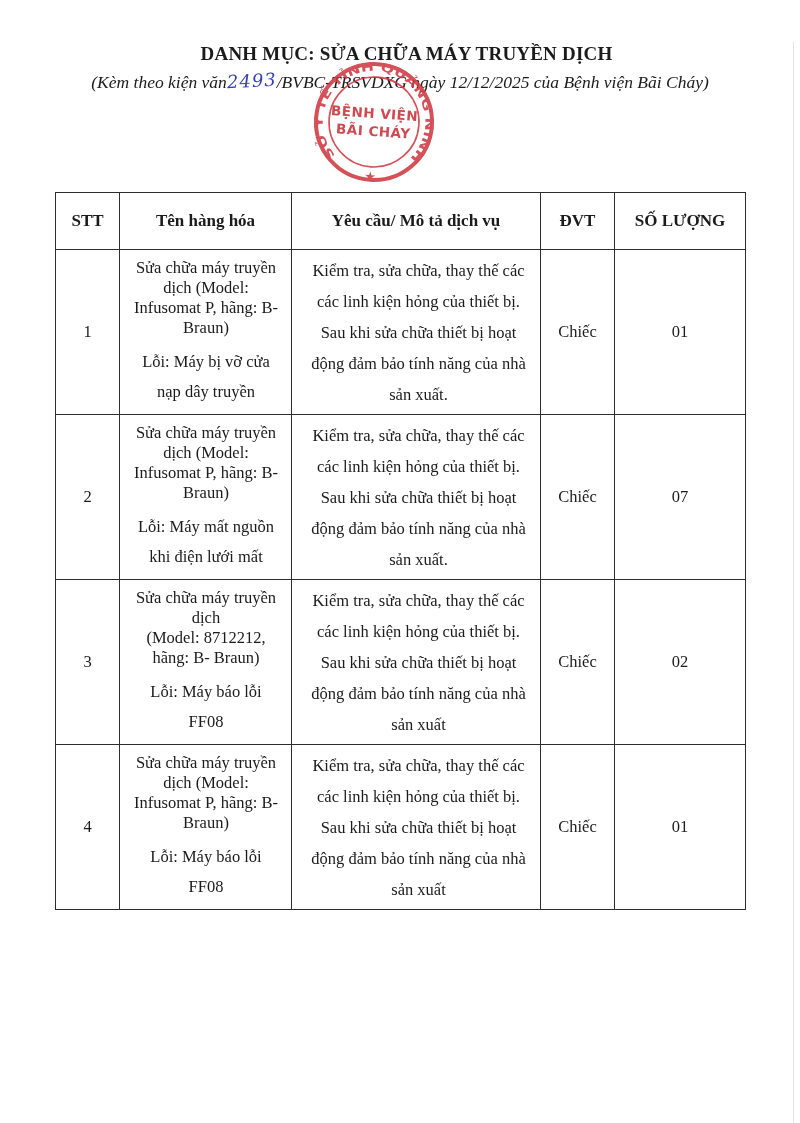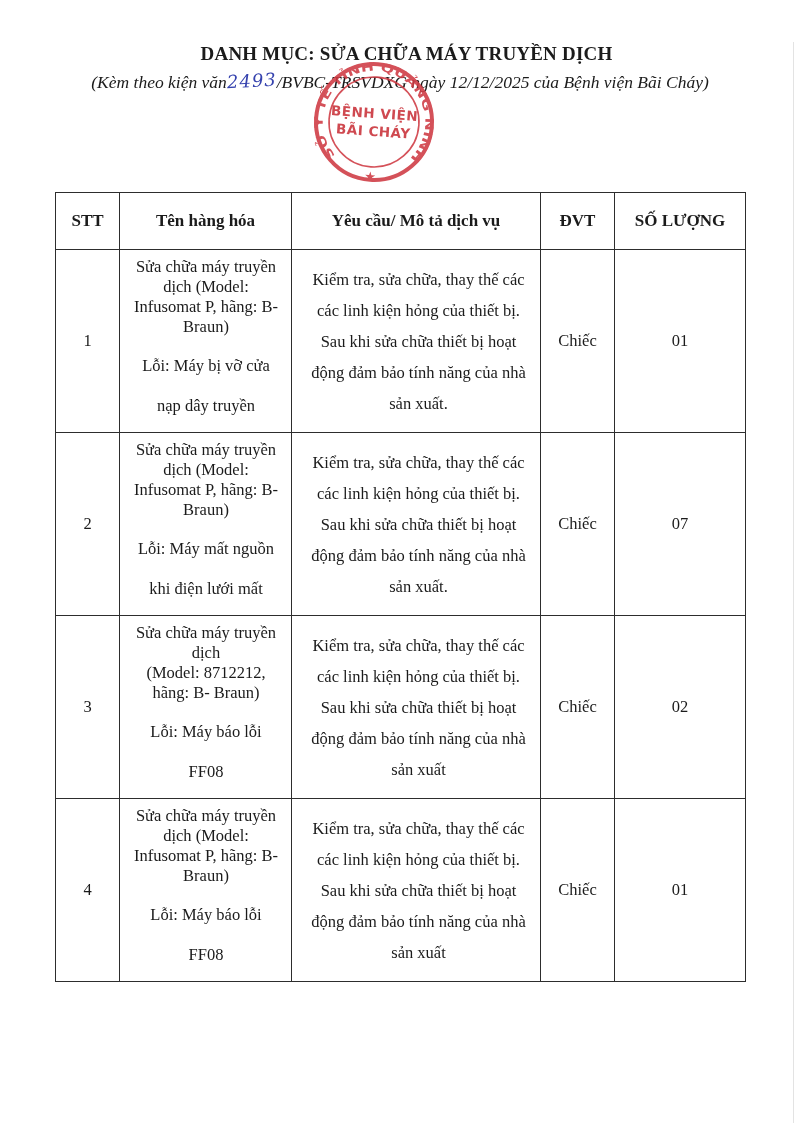--- a/index.html
+++ b/index.html
@@ -40,21 +40,21 @@
   .col-stt{width:64px;}
   .col-name{width:172px;}
   .col-desc{width:249px;}
   .col-unit{width:74px;}
   .col-qty{width:131px;}
   .doc-table th{font-weight:bold;font-size:17px;height:52px;text-align:center;padding:2px;}
   .cell-center{text-align:center;}
   .cell-top{vertical-align:top;text-align:center;}
   .name-cell{padding:7px 9px 6px 10px;}
   .name-main{white-space:pre-line;line-height:20px;}
-  .name-fault{white-space:pre-line;line-height:40px;margin-top:9px;}
+  .name-fault{white-space:pre-line;line-height:30px;margin-top:9px;}
   .desc-cell{padding:5px 6px 4px 11px;}
   .desc-text{white-space:pre-line;line-height:31px;}
   .r1{height:152px;} .r2{height:156px;} .r3{height:157px;} .r4{height:158px;}
 
   
   .scan-right-edge{position:absolute;top:0;right:6px;width:1px;height:100%;background:#e3e3e3;}
 </style>
 </head>
 <body>
 

